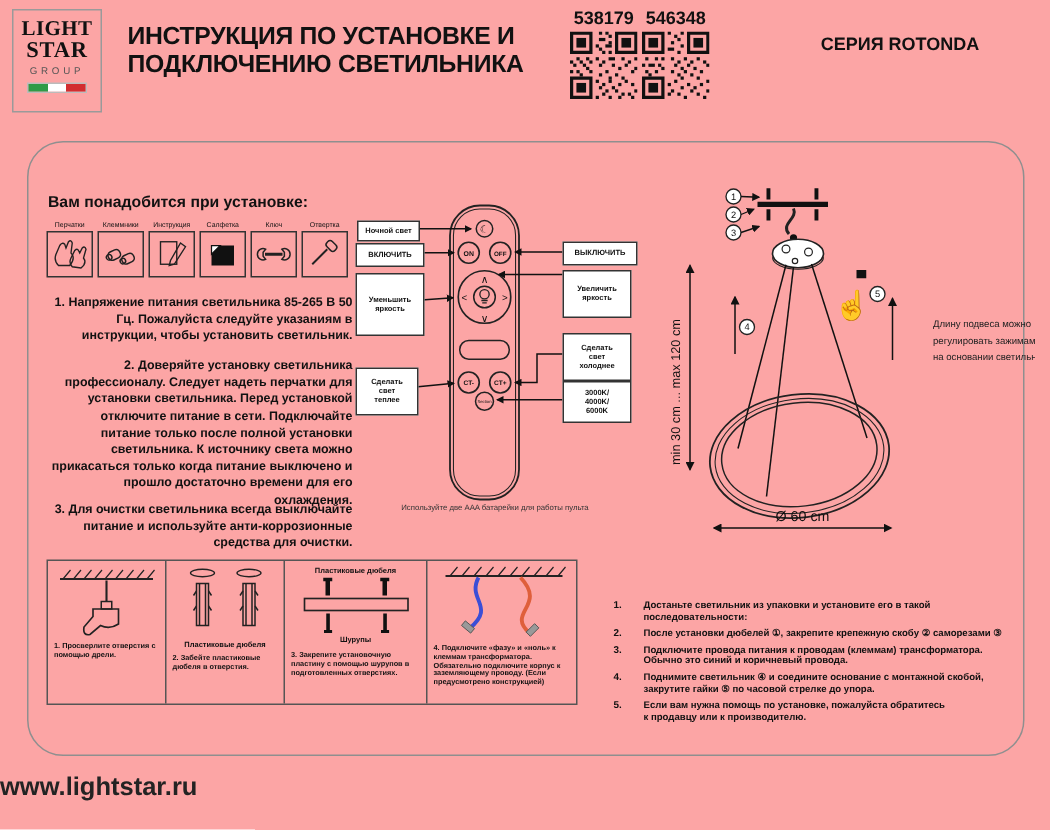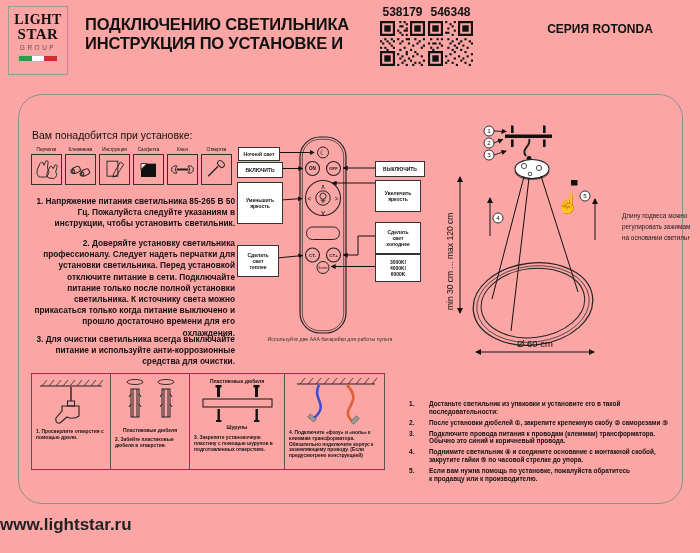--- a/index.html
+++ b/index.html
@@ -14,21 +14,21 @@
   .flag{display:flex;width:38px;height:5px;margin:4px auto 0;border:.5px solid #bbb;}
   .flag div{flex:1;}
   .title{left:85px;top:15px;width:300px;font-size:16.5px;line-height:19px;font-weight:800;letter-spacing:-.2px;}
   .code-label{top:5px;width:45px;text-align:center;font-size:12px;font-weight:700;}
   .qr{top:21px;width:45px;height:45px;}
   .series{left:515px;top:22px;width:170px;text-align:center;font-size:12px;font-weight:700;}
   .articles{left:515px;top:39px;width:170px;text-align:center;font-size:14.5px;font-weight:700;}
   
   .frame{left:18px;top:94px;width:663px;height:408px;border:1.2px solid #8f8f8f;border-radius:24px;}
   
-  .tools-head{left:32px;top:129px;width:210px;font-size:10.5px;font-weight:400;}
+  .tools-head{left:32px;top:129px;width:210px;font-size:10.5px;font-weight:700;}
   .tools-row{left:31px;top:147px;width:204px;display:flex;gap:3px;}
   .tool{width:31px;}
   .tool-label{font-size:4.6px;text-align:center;height:7px;overflow:hidden;}
   .tool-box{width:29px;height:29px;border:1px solid #333;display:flex;align-items:center;justify-content:center;}
   .para{left:32px;width:203px;font-size:8.3px;font-weight:700;line-height:11.2px;text-align:right;}
   
   .rlabel{border:1px solid #333;display:flex;align-items:center;justify-content:center;
           text-align:center;font-size:5px;font-weight:700;white-space:pre-line;line-height:6px;background:#fff;}
   .rnote{left:240px;top:336px;width:180px;text-align:center;font-size:5.2px;color:#333;}
   
@@ -56,22 +56,22 @@
     <div class="logo-l2">STAR</div>
     <div class="logo-l3">GROUP</div>
     <div class="flag">
       <div style="background:#2e9b47"></div>
         <div style="background:#fff"></div>
         <div style="background:#d22d30"></div>
     </div>
   </div>
 
   <div class="abs title">
+    <div>ИНСТРУКЦИЯ ПО УСТАНОВКЕ И</div>
     <div>ПОДКЛЮЧЕНИЮ СВЕТИЛЬНИКА</div>
-    <div>ИНСТРУКЦИЯ ПО УСТАНОВКЕ И</div>
   </div>
 
   <div class="abs code-label" style="left:380px">538179</div>
   <div class="abs code-label" style="left:428px">546348</div>
 
   <svg class="abs qr" style="left:380px" viewBox="0 0 21 21">
     <g fill="#111">
       <path d="M0,0h7v1h-6v5h6v1h-7z M6,1h1v5h-1z"></path>
         <rect x="2" y="2" width="3" height="3"></rect>
       <path d="M14,0h7v1h-6v5h6v1h-7z M20,1h1v5h-1z"></path>

